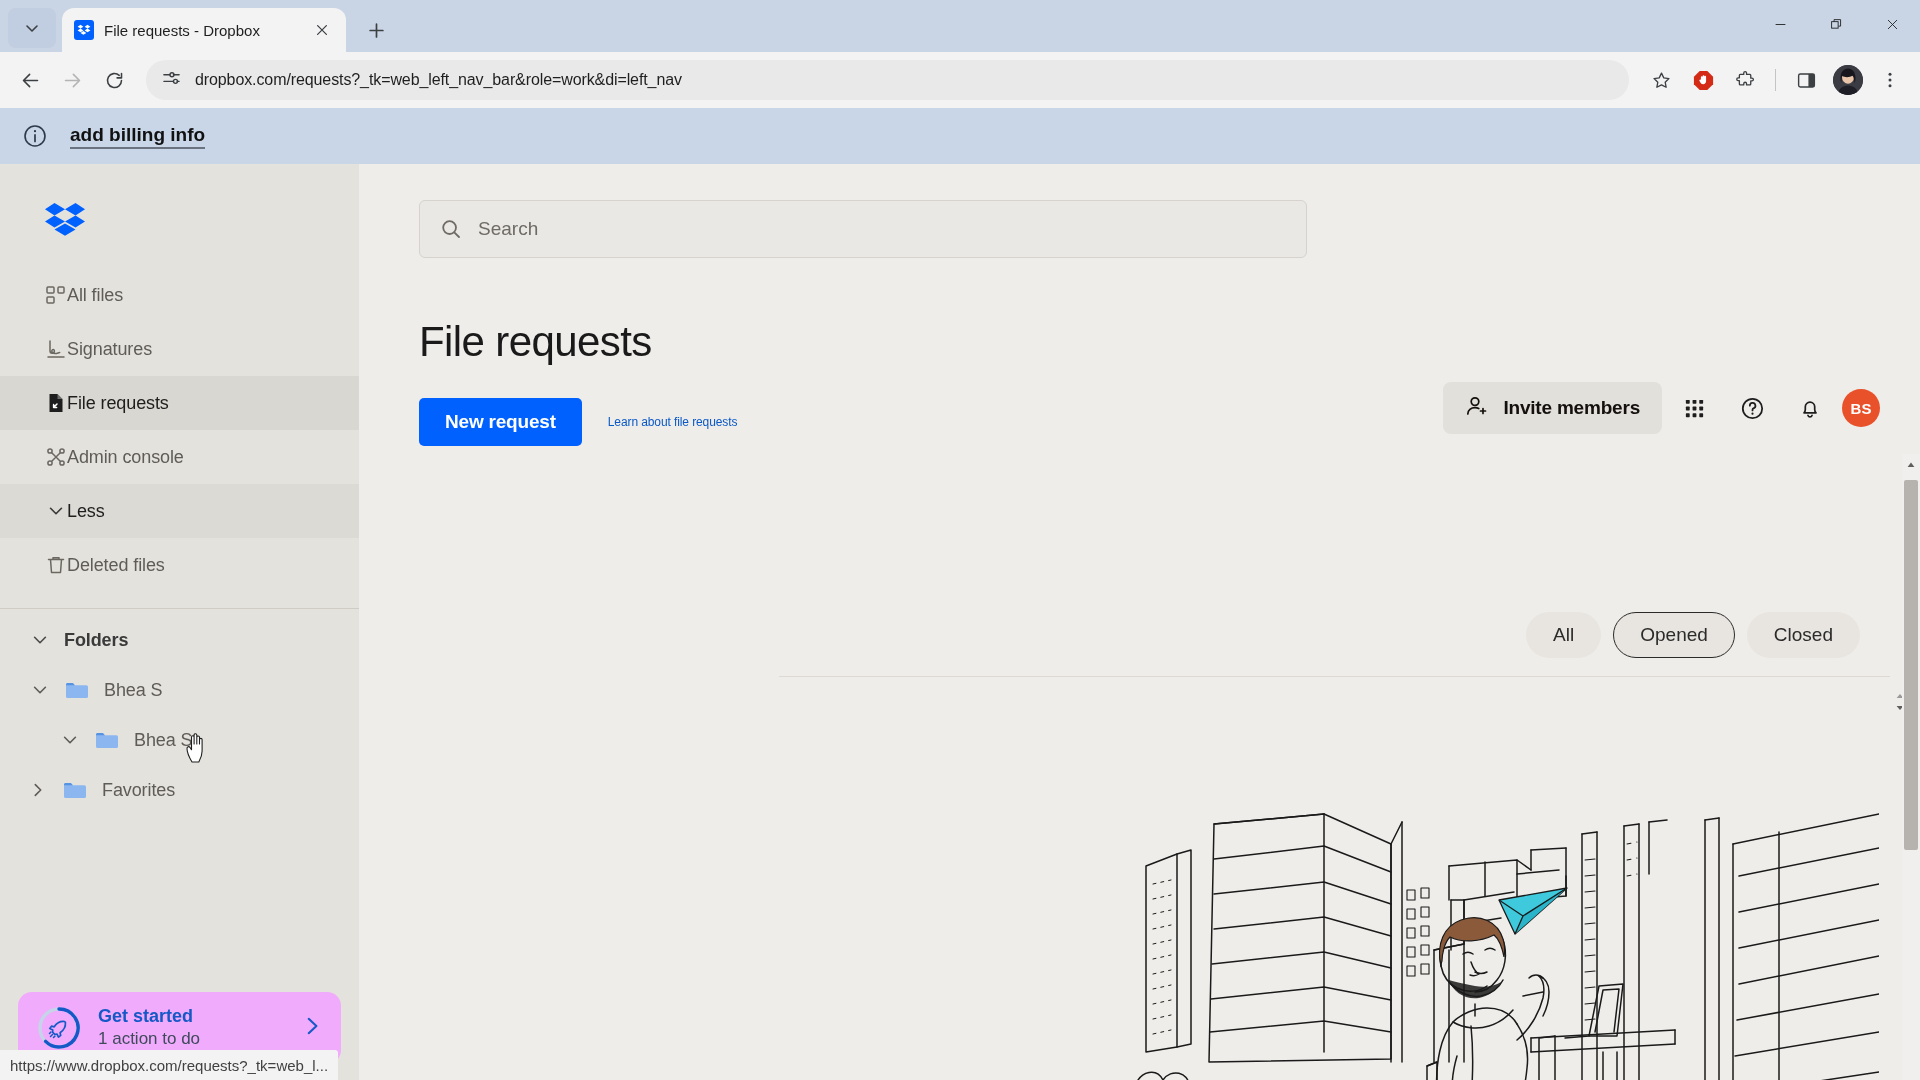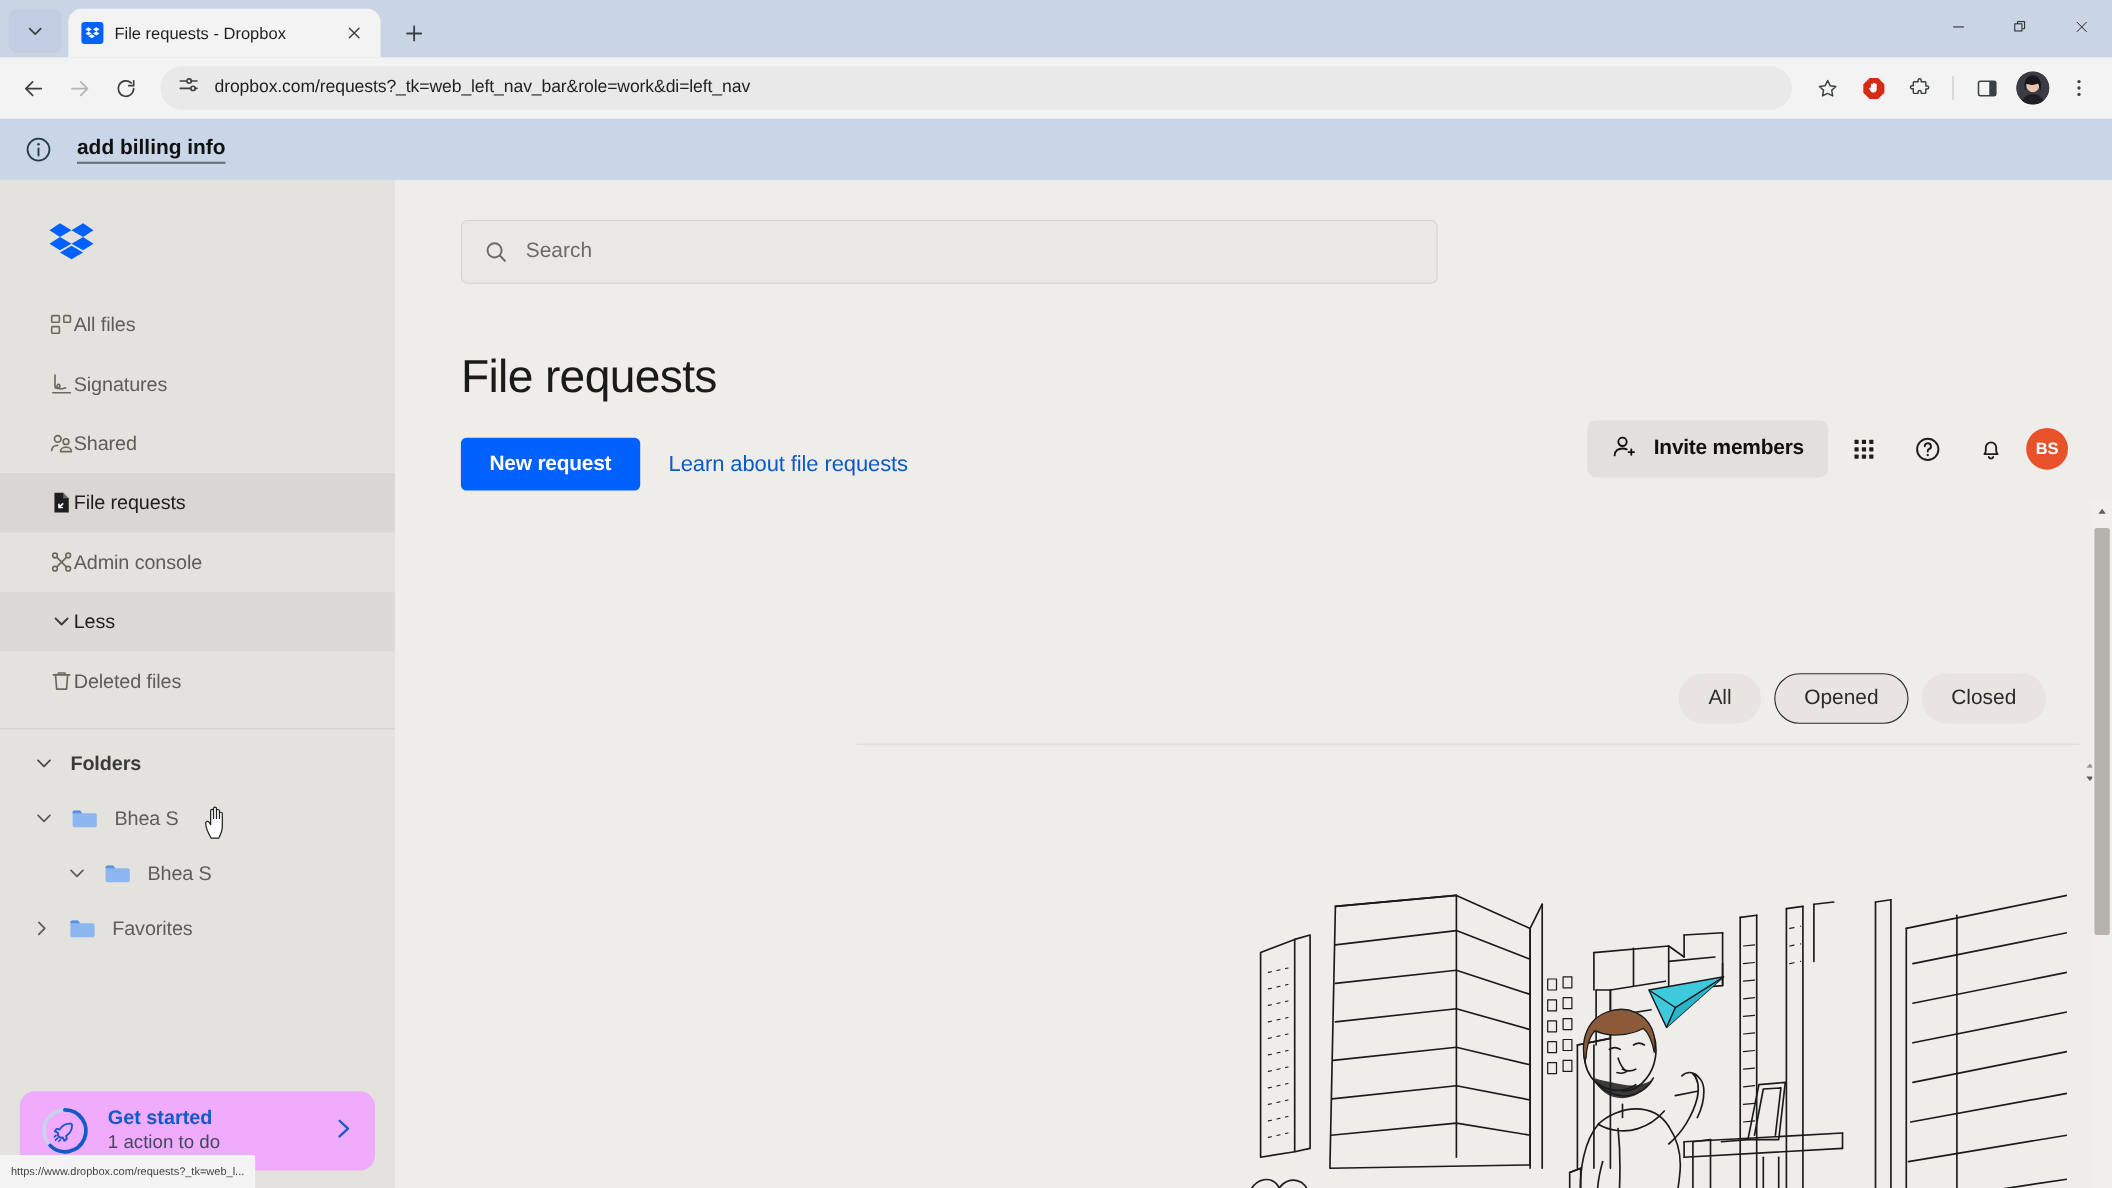--- a/index.html
+++ b/index.html
@@ -140,21 +140,21 @@
     font-weight:bold; cursor:pointer;
   }
 
   .h1 { margin:60px 0 0 60px; font-size:42px; color:#1a1a1a; letter-spacing:-0.6px; font-weight:normal;}
   .actions { margin:32px 0 0 60px; display:flex; align-items:center; gap:26px; }
   .btn-primary {
     background:#0061fe; color:#fff; border:none; border-radius:5px; height:48px;
     padding:0 26px; font-size:19px; font-weight:bold; cursor:pointer;
     font-family:"Liberation Sans", sans-serif; letter-spacing:-0.2px;
   }
-  .link-learn { font-size:20px; color:#0a59c7; cursor:pointer; letter-spacing:-0.1px; }
+  .link-learn { font-size:12px; color:#0a59c7; cursor:pointer; letter-spacing:-0.1px; }
 
   .filters { position:absolute; right:60px; top:448px; display:flex; align-items:center; gap:12px; }
   .pill {
     height:46px; padding:0 26px; border-radius:23px; background:#e8e5e0;
     display:flex; align-items:center; font-size:19px; color:#2b2b2b; cursor:pointer;
     border:1px solid transparent;
   }
   .pill.sel { border:1px solid #2b2b2b; background:#e8e5e0; }
 
   .hr { position:absolute; left:420px; right:30px; top:512px; height:1px; background:#dcd9d4; }
@@ -166,21 +166,21 @@
 
   .content-scroll { position:absolute; right:0; top:290px; width:18px; bottom:0; }
   .content-scroll .ctrack { position:absolute; inset:0; background:#f1efed; }
   .content-scroll .cthumb { position:absolute; left:2px; top:26px; width:14px; height:370px; background:#b6b3ae; border-radius:2px;}
   .content-scroll .carr { position:absolute; left:0; top:2px; width:18px; height:18px; display:flex; align-items:center; justify-content:center;}
 
   
   .statusbar {
     position:absolute; left:0; bottom:0; height:30px; max-width:620px;
     background:#f3f3f3; display:flex; align-items:center; padding:0 10px;
-    font-size:10px; color:#414141; border-top-right-radius:3px; white-space:nowrap;
+    font-size:15px; color:#414141; border-top-right-radius:3px; white-space:nowrap;
   }
   .cursor-hand { position:absolute; left:184px; top:624px; width:26px; height:32px; pointer-events:none; }
 </style>
 </head>
 <body>
 
 <div class="browser">
 
   <div class="tabstrip">
     <div class="tabsearch">
@@ -332,31 +332,20 @@
             </span>
             <span>All files</span>
           </div>
           <div class="sb-item">
             <span class="sbic">
               <svg viewBox="0 0 22 22" width="22" height="22">
                   <path d="M5 3v10c0 1.3 1 2.2 2.2 2.2S9.4 14.3 9.4 13 8.2 11 7.2 12c-1.3 1.3.4 3.6 3 3.6 2 0 3.4-1 4.5-1M3 19h16" fill="none" stroke="#6b6862" stroke-width="1.5" stroke-linecap="round"></path>
                 </svg>
             </span>
             <span>Signatures</span>
-          </div>
-          <div class="sb-item">
-            <span class="sbic">
-              <svg viewBox="0 0 22 22" width="22" height="22">
-                  <circle cx="7.5" cy="7" r="3" fill="none" stroke="#6b6862" stroke-width="1.5"></circle>
-                  <circle cx="15" cy="9.5" r="2.6" fill="none" stroke="#6b6862" stroke-width="1.5"></circle>
-                  <path d="M2 17.5c0-2.8 2.4-4.6 5.5-4.6" fill="none" stroke="#6b6862" stroke-width="1.5" stroke-linecap="round"></path>
-                  <path d="M10 18.5c0-2.4 2.2-3.9 5-3.9s5 1.5 5 3.9z" fill="none" stroke="#6b6862" stroke-width="1.5" stroke-linejoin="round"></path>
-                </svg>
-            </span>
-            <span>Shared</span>
           </div>
           <div class="sb-item active">
             <span class="sbic">
               <svg viewBox="0 0 22 22" width="22" height="22">
                   <path d="M4.5 2h8l5 5v13h-13z" fill="#1e1e1e"></path>
                   <path d="M12.5 2v5h5" fill="#fff" opacity=".35"></path>
                   <path d="M12 12l-3.4 3.4M8.6 12.4v3h3" fill="none" stroke="#fff" stroke-width="1.5" stroke-linecap="round" stroke-linejoin="round"></path>
                 </svg>
             </span>
             <span>File requests</span>

